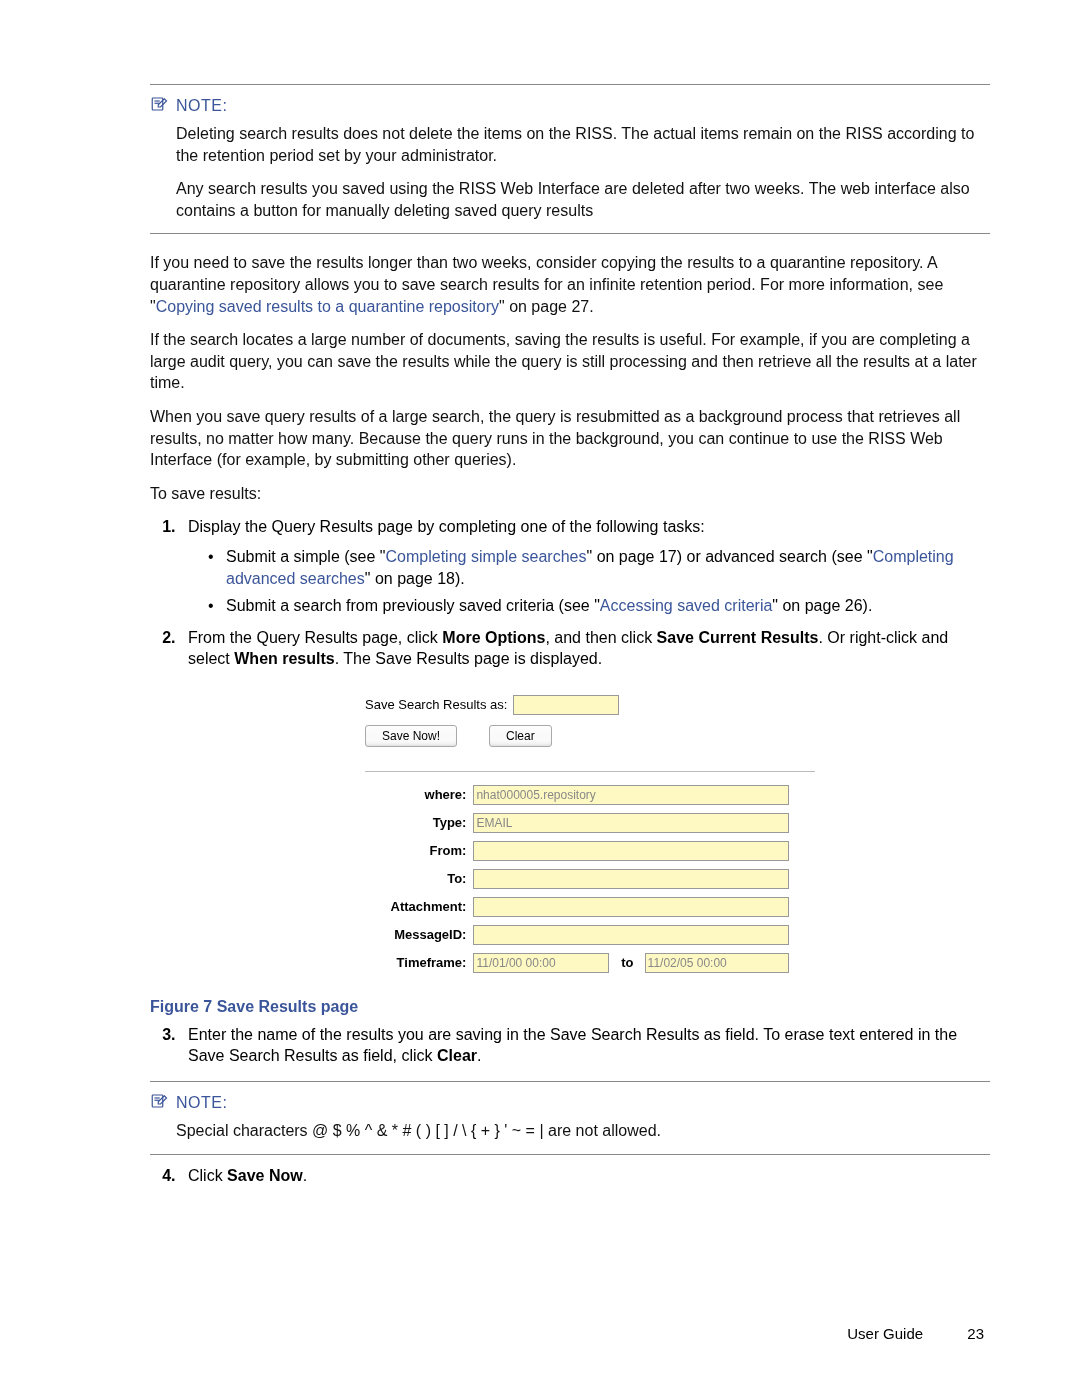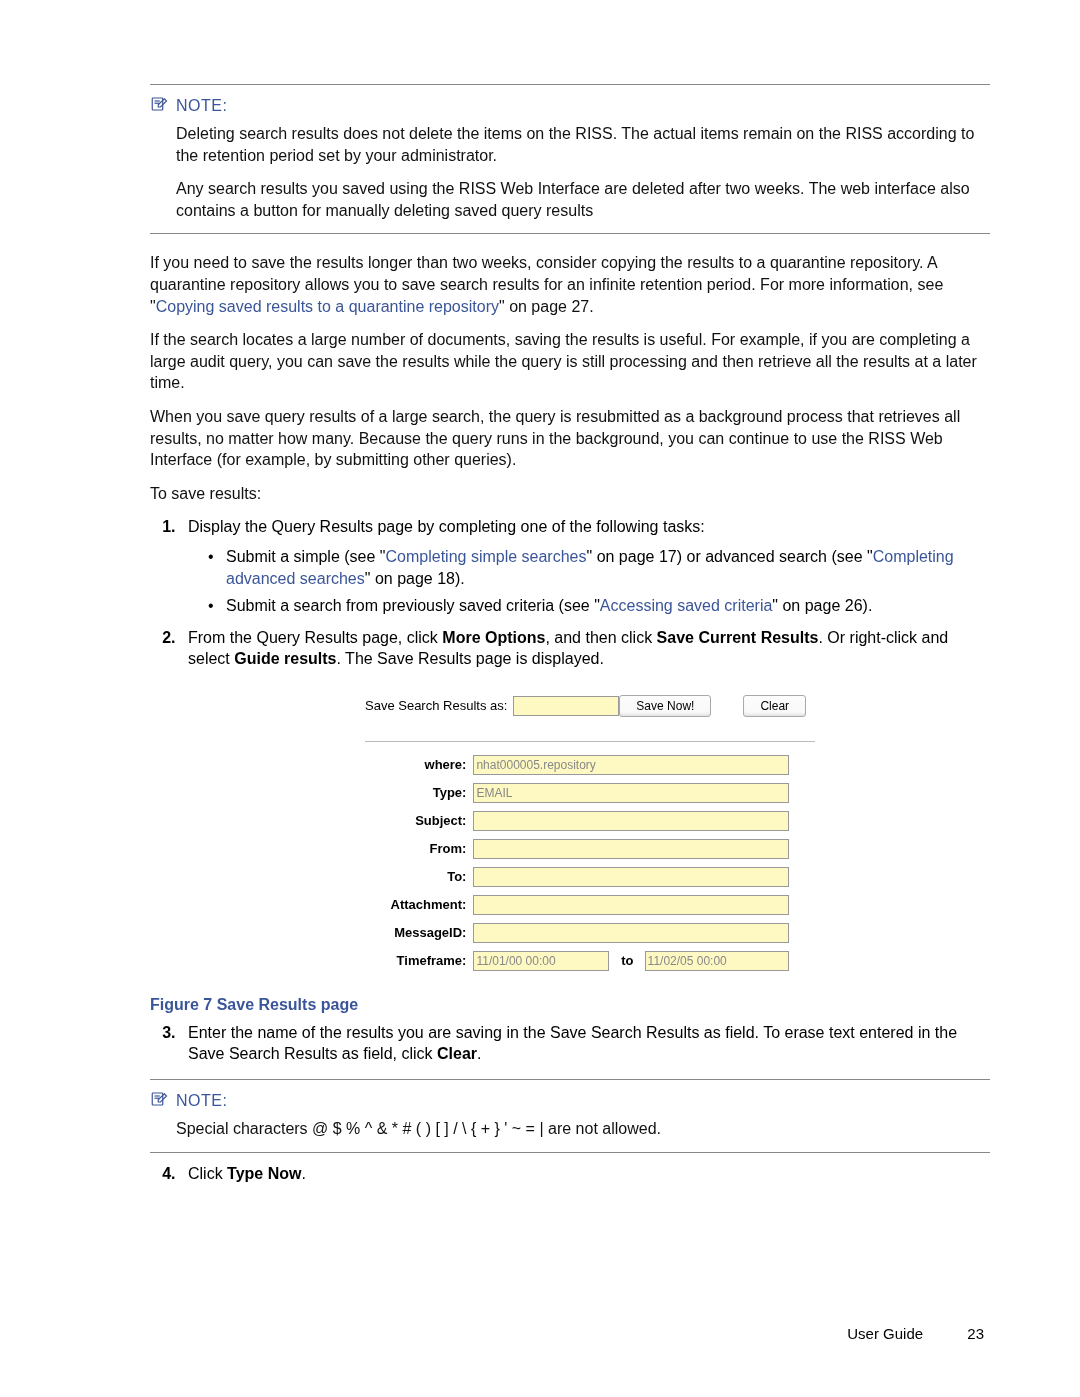--- a/index.html
+++ b/index.html
@@ -81,21 +81,21 @@
     color: #3a5599;
   }
   .bold { font-weight: bold; }
   .figure-wrap {
     margin: 25px 0 10px 60px;
   }
   .save-top {
     width: 450px;
     margin: 8px auto 14px auto;
     display: flex;
-    flex-direction: row;
+    flex-direction: column;
     font-family: Arial, sans-serif;
   }
   .save-row {
     display: flex;
     align-items: center;
     font-size: 13px;
     margin-bottom: 10px;
   }
   .save-row .lbl {
     margin-right: 6px;
@@ -195,21 +195,21 @@
       <ul class="bullets">
         <li>
           <span>Submit a simple (see "</span><span class="link">Completing simple searches</span><span>" on page 17) or advanced search (see "</span><span class="link">Completing advanced searches</span><span>" on page 18).</span>
         </li>
         <li>
           <span>Submit a search from previously saved criteria (see "</span><span class="link">Accessing saved criteria</span><span>" on page 26).</span>
         </li>
       </ul>
     </li>
     <li>
-      <span>From the Query Results page, click </span><span class="bold">More Options</span><span>, and then click </span><span class="bold">Save Current Results</span><span>. Or right-click and select </span><span class="bold">Guide results</span><span>. The Save Results page is displayed.</span>
+      <span>From the Query Results page, click </span><span class="bold">More Options</span><span>, and then click </span><span class="bold">Save Current Results</span><span>. Or right-click and select </span><span class="bold">When results</span><span>. The Save Results page is displayed.</span>
     </li>
   </ol>
 
   <div class="figure-wrap">
     <div class="save-top">
       <div class="save-row">
         <span class="lbl">Save Search Results as:</span>
         <input class="txt" style="width: 100px;">
       </div>
       <div class="save-row" style="gap:32px;">
@@ -222,24 +222,20 @@
       <tbody>
           <tr>
         <td class="flabel">where:</td>
         <td colspan="3"><input class="txt" style="width: 310px;" value="nhat000005.repository"></td>
       </tr>
       <tr>
         <td class="flabel">Type:</td>
         <td colspan="3"><input class="txt" style="width: 310px;" value="EMAIL"></td>
       </tr>
       <tr>
-        <td class="flabel">Subject:</td>
-        <td colspan="3"><input class="txt" style="width: 310px;"></td>
-      </tr>
-      <tr>
         <td class="flabel">From:</td>
         <td colspan="3"><input class="txt" style="width: 310px;"></td>
       </tr>
       <tr>
         <td class="flabel">To:</td>
         <td colspan="3"><input class="txt" style="width: 310px;"></td>
       </tr>
       <tr>
         <td class="flabel">Attachment:</td>
         <td colspan="3"><input class="txt" style="width: 310px;"></td>
@@ -278,21 +274,21 @@
         </svg>
       </span>
       <span class="note-title">NOTE:</span>
     </div>
     <p class="body-text" style="margin-left:26px;">Special characters @ $ % ^ &amp; * # ( ) [ ] / \ { + } ' ~ = | are not allowed.</p>
     <hr class="divider">
   </div>
 
   <ol class="steps" start="4" style="margin-top:6px;">
     <li>
-      <span>Click </span><span class="bold">Type Now</span><span>.</span>
+      <span>Click </span><span class="bold">Save Now</span><span>.</span>
     </li>
   </ol>
 
 </div>
 
 <div class="footer">
   <span>User Guide</span>
   <span class="pg">23</span>
 </div>
 

